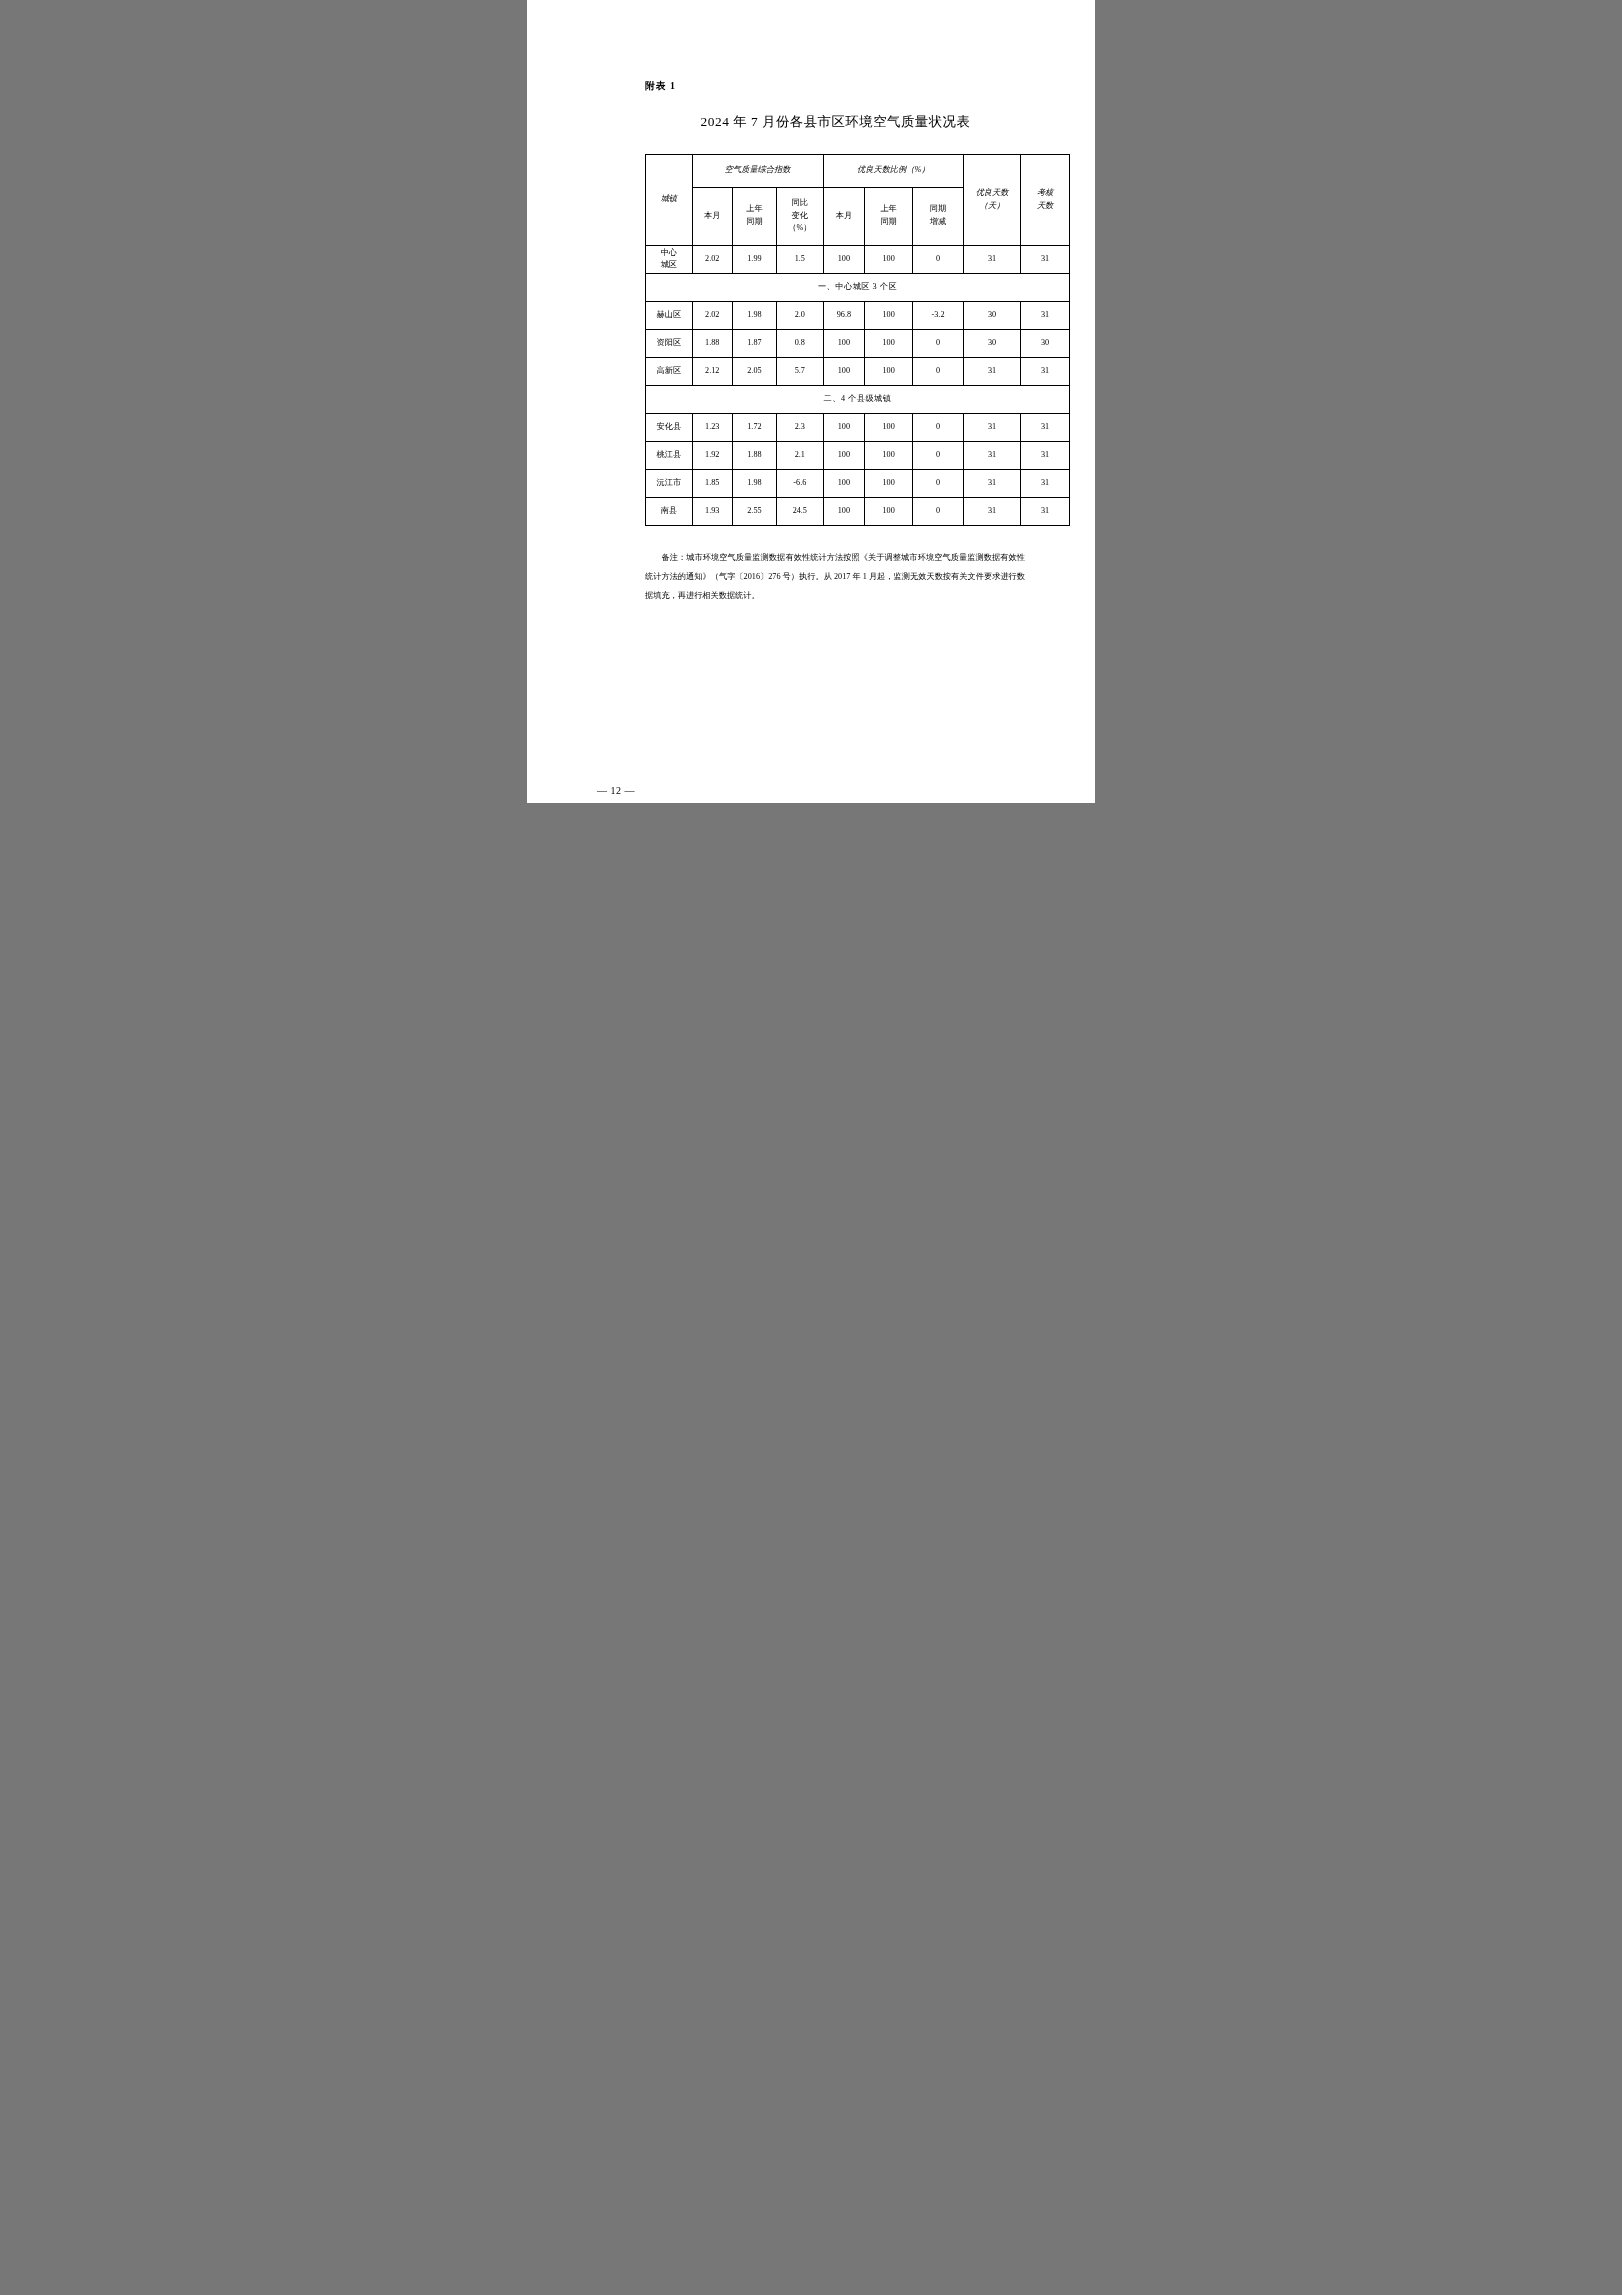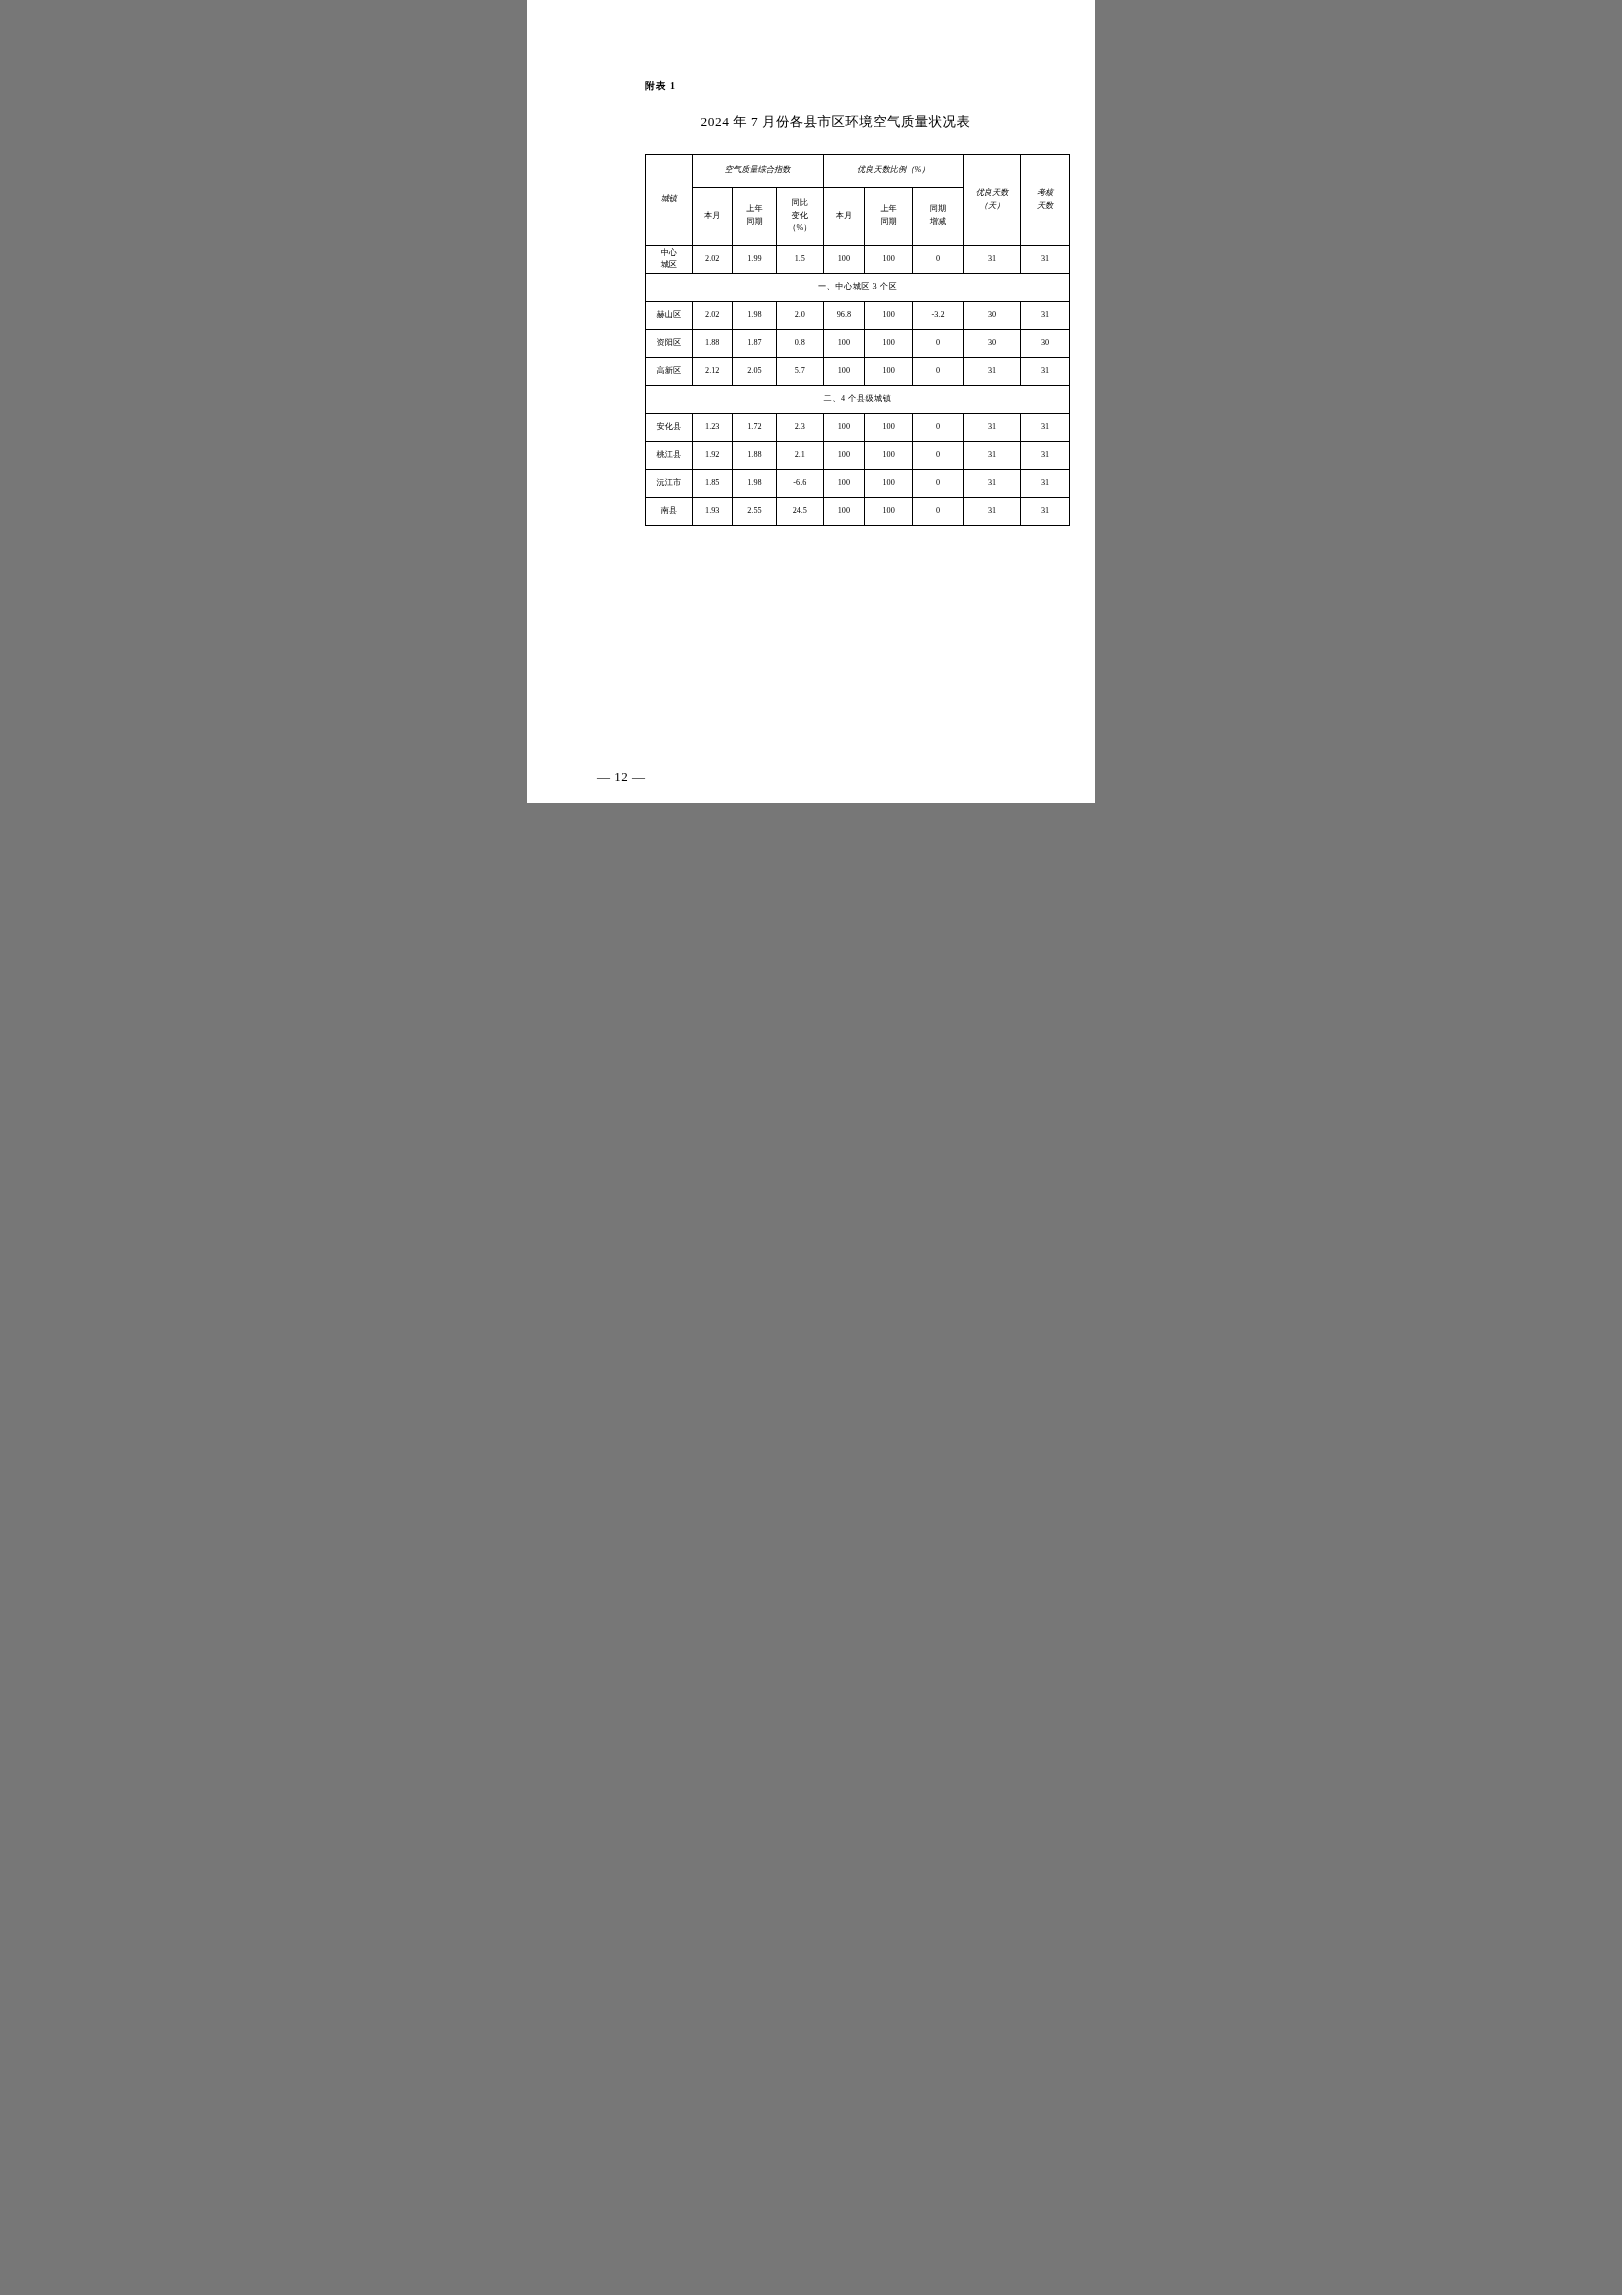--- a/index.html
+++ b/index.html
@@ -60,22 +60,22 @@
     margin: 23px 70px 0 74px;
     font-size: 8.2px;
     line-height: 2.3;
     text-align: justify;
     text-indent: 2em;
   }
 
   .page-number {
     position: absolute;
     left: 70px;
-    top: 769px;
-    font-size: 13px;
+    top: 785px;
+    font-size: 10px;
     letter-spacing: 0.5px;
   }
 </style>
 </head>
 <body>
 
 <div class="page">
 
   <div class="attachment-label">附表 1</div>
 
@@ -209,17 +209,18 @@
           <td>24.5</td>
           <td>100</td>
           <td>100</td>
           <td>0</td>
           <td>31</td>
           <td>31</td>
         </tr>
       </tbody>
   </table>
 
+  <p class="note">备注：城市环境空气质量监测数据有效性统计方法按照《关于调整城市环境空气质量监测数据有效性统计方法的通知》（气字〔2016〕276 号）执行。从 2017 年 1 月起，监测无效天数按有关文件要求进行数据填充，再进行相关数据统计。</p>
 
   <div class="page-number">— 12 —</div>
 
 </div>
 
 
 </body></html>

